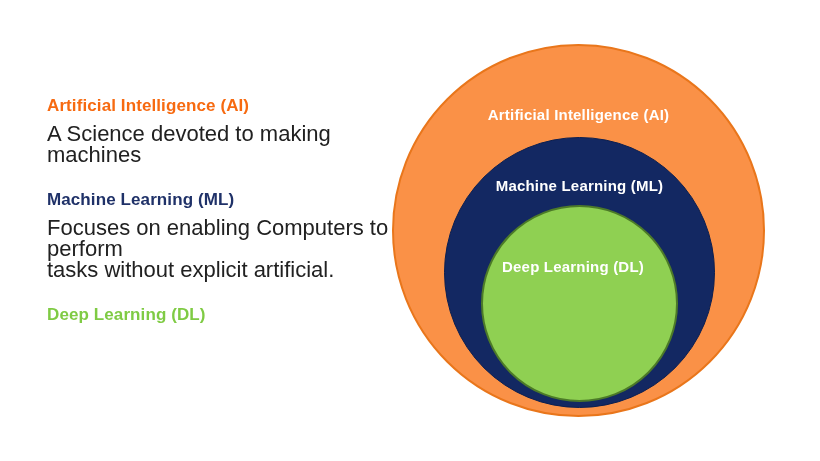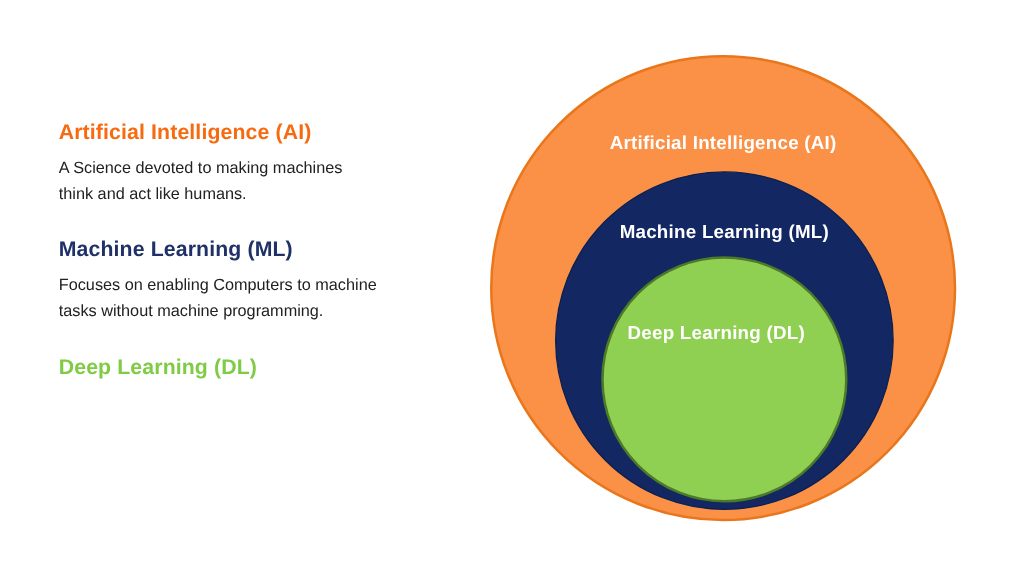--- a/index.html
+++ b/index.html
@@ -29,21 +29,21 @@
     font-size: 17px;
     font-weight: bold;
     line-height: 22px;
     letter-spacing: 0.1px;
   }
   .legend-title.ai { color: #F76A10; }
   .legend-title.ml { color: #1F3168; }
   .legend-title.dl { color: #7FCB44; }
   .legend-body {
     margin-top: 6px;
-    font-size: 13px;
+    font-size: 22px;
     line-height: 21px;
     color: #212121;
   }
   .legend-block + .legend-block { margin-top: 24px; }
 
   
   .diagram {
     position: absolute;
     left: 0; top: 0;
     width: 820px;
@@ -88,29 +88,28 @@
 <body>
 
 <div class="slide">
 
   <div class="legend">
 
     <div class="legend-block">
       <div class="legend-title ai">Artificial Intelligence (AI)</div>
       <div class="legend-body">
         <div>A Science devoted to making machines</div>
-        <div>think and act like humans.</div>
       </div>
     </div>
 
     <div class="legend-block">
       <div class="legend-title ml">Machine Learning (ML)</div>
       <div class="legend-body">
-        <div>Focuses on enabling Computers to machine</div>
-        <div>tasks without machine programming.</div>
+        <div>Focuses on enabling Computers to perform</div>
+        <div>tasks without explicit artificial.</div>
       </div>
     </div>
 
     <div class="legend-block">
       <div class="legend-title dl">Deep Learning (DL)</div>
     </div>
 
   </div>
 
   <div class="diagram">

